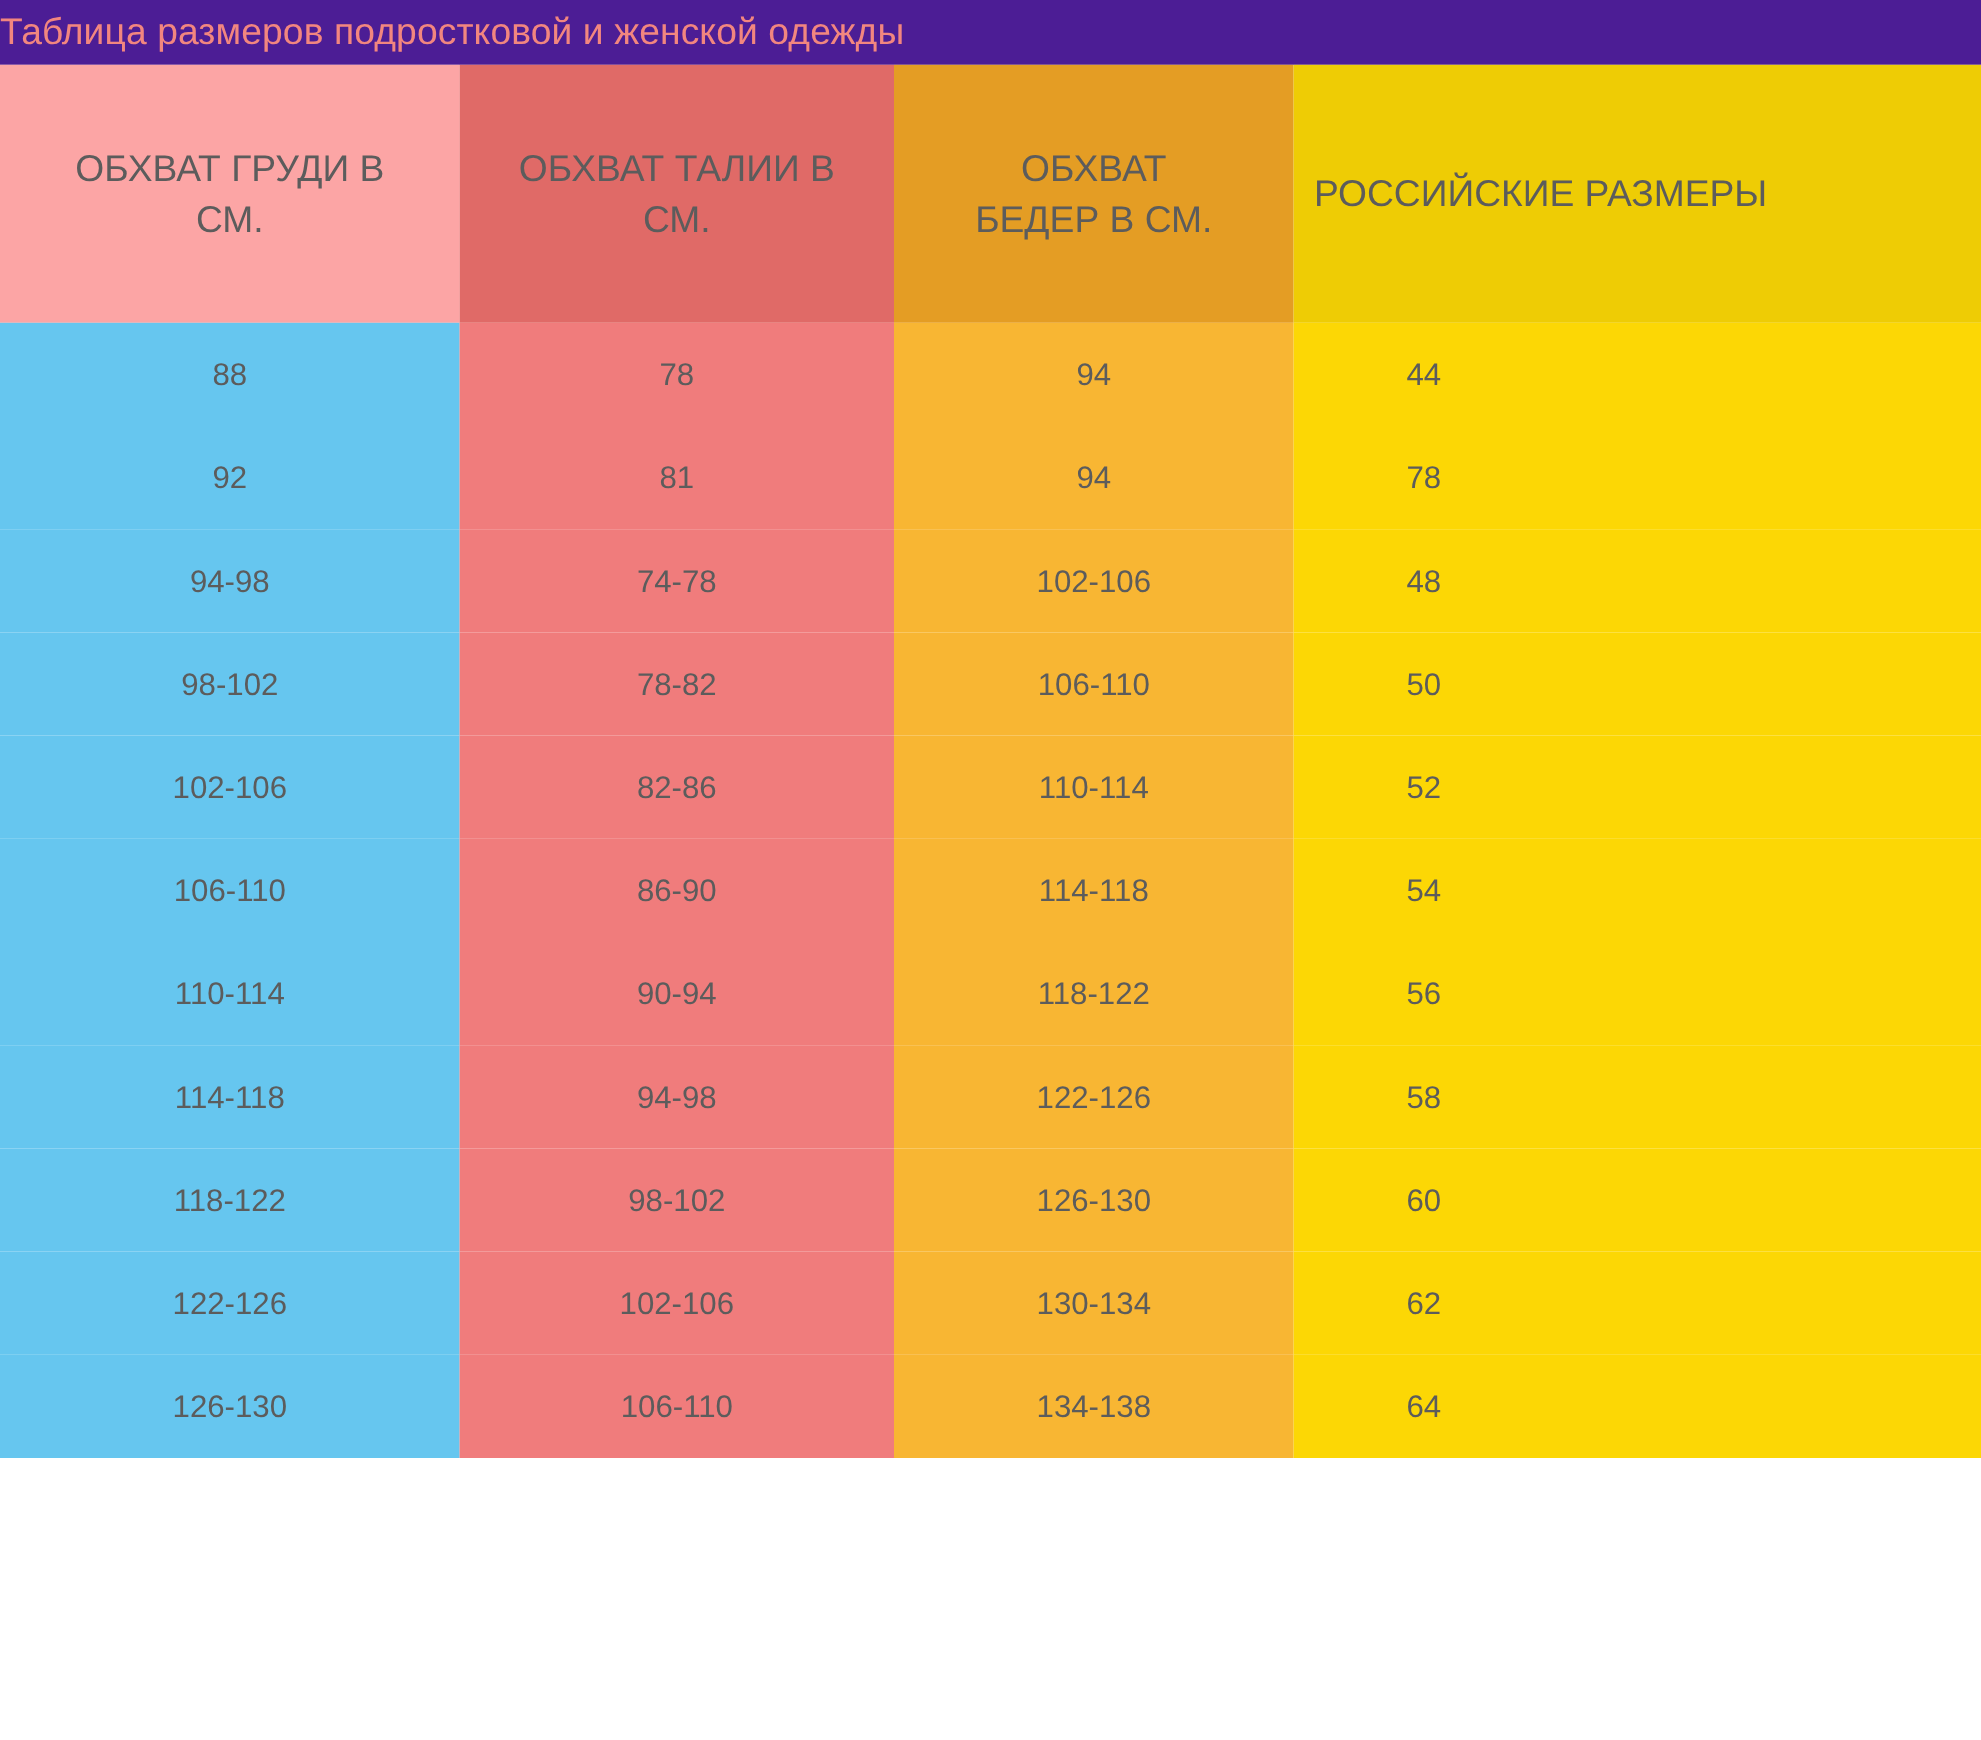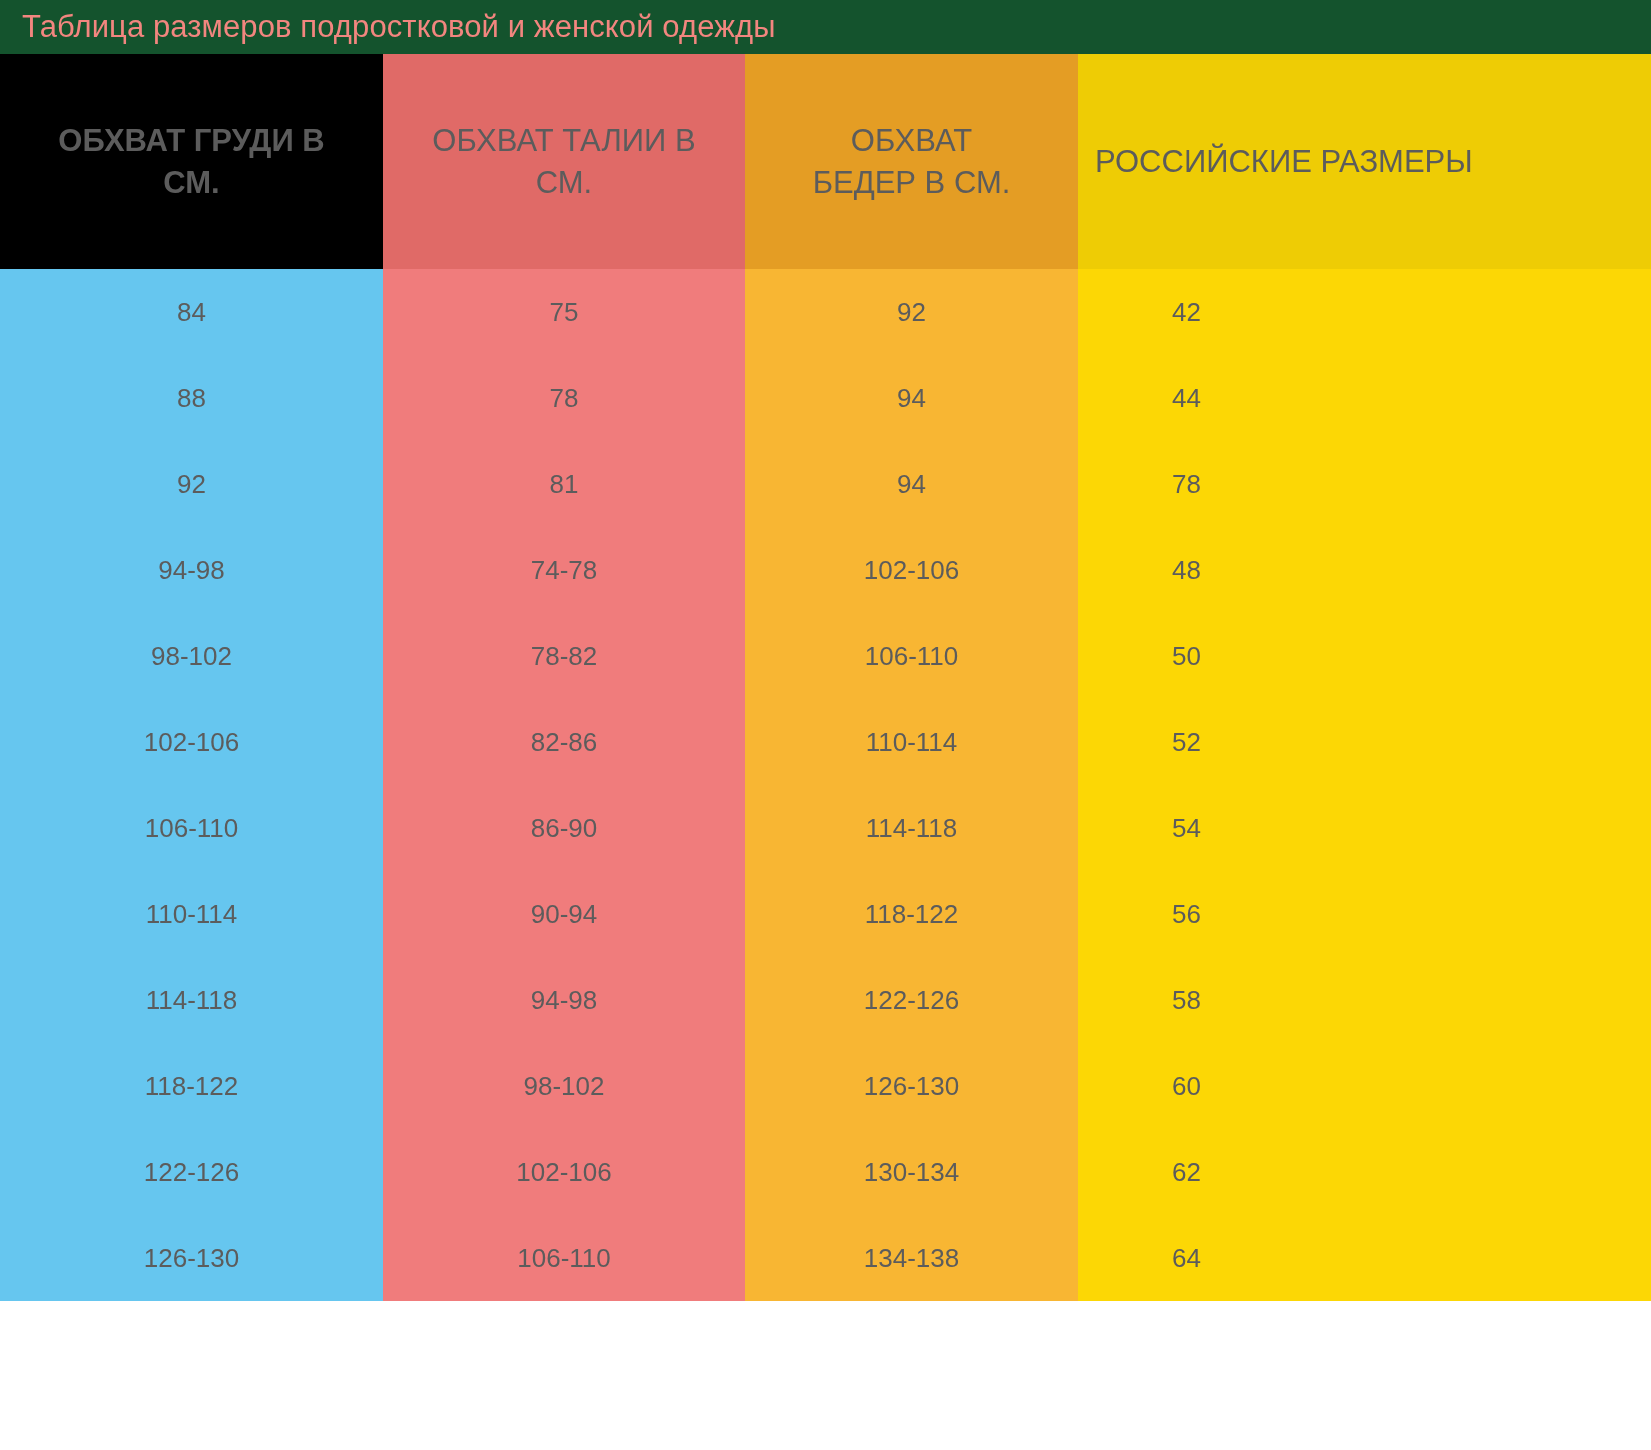--- a/index.html
+++ b/index.html
@@ -20,25 +20,25 @@
     width: 1651px;
     height: 1450px;
     box-sizing: border-box;
     background: #ffffff;
   }
 
   
   .title-band {
     width: 1651px;
     height: 54px;
-    background: #14532d;
+    background: #4c1d95;
     display: flex;
     align-items: center;
     box-sizing: border-box;
-    padding-left: 22px;
+    padding-left: 0;
   }
   .title-text {
     font-size: 31px;
     line-height: 34px;
     color: #f2867f;
     font-weight: 400;
     white-space: nowrap;
     letter-spacing: 0.1px;
   }
 
@@ -71,21 +71,21 @@
     font-size: 31px;
     line-height: 42px;
     font-weight: 400;
     text-transform: uppercase;
     border-right: 3px solid #ffffff;
     border-bottom: 5px solid #ffffff;
     padding: 0 14px;
   }
   thead th:last-child { border-right: 0; }
 
-  thead th.h0 { background: #000000; font-weight: bold; }
+  thead th.h0 { background: #fca5a5; }
   thead th.h1 { background: #e06a67; margin-left: 48px; }
   thead th.h2 { background: #e49d24; }
   thead th.h3 { background: #eecc05; }
 
   
   thead th.h2 .hdr-inner { display: block; max-width: 200px; margin: 0 auto; }
   thead th.h0 .hdr-inner,
   thead th.h1 .hdr-inner { display: block; max-width: 300px; margin: 0 auto; }
   thead th.h3 .hdr-inner { display: block; margin: 0 auto; white-space: nowrap; }
 
@@ -135,26 +135,20 @@
         <th class="h2">
           <span class="hdr-inner">ОБХВАТ БЕДЕР В СМ.</span>
         </th>
         <th class="h3">
           <span class="hdr-inner">РОССИЙСКИЕ РАЗМЕРЫ</span>
         </th>
       </tr>
     </thead>
     <tbody id="table-body">
         <tr>
-          <td class="d0">84</td>
-          <td class="d1">75</td>
-          <td class="d2">92</td>
-          <td class="d3">42</td>
-        </tr>
-        <tr>
           <td class="d0">88</td>
           <td class="d1">78</td>
           <td class="d2">94</td>
           <td class="d3">44</td>
         </tr>
         <tr>
           <td class="d0">92</td>
           <td class="d1">81</td>
           <td class="d2">94</td>
           <td class="d3">78</td>

